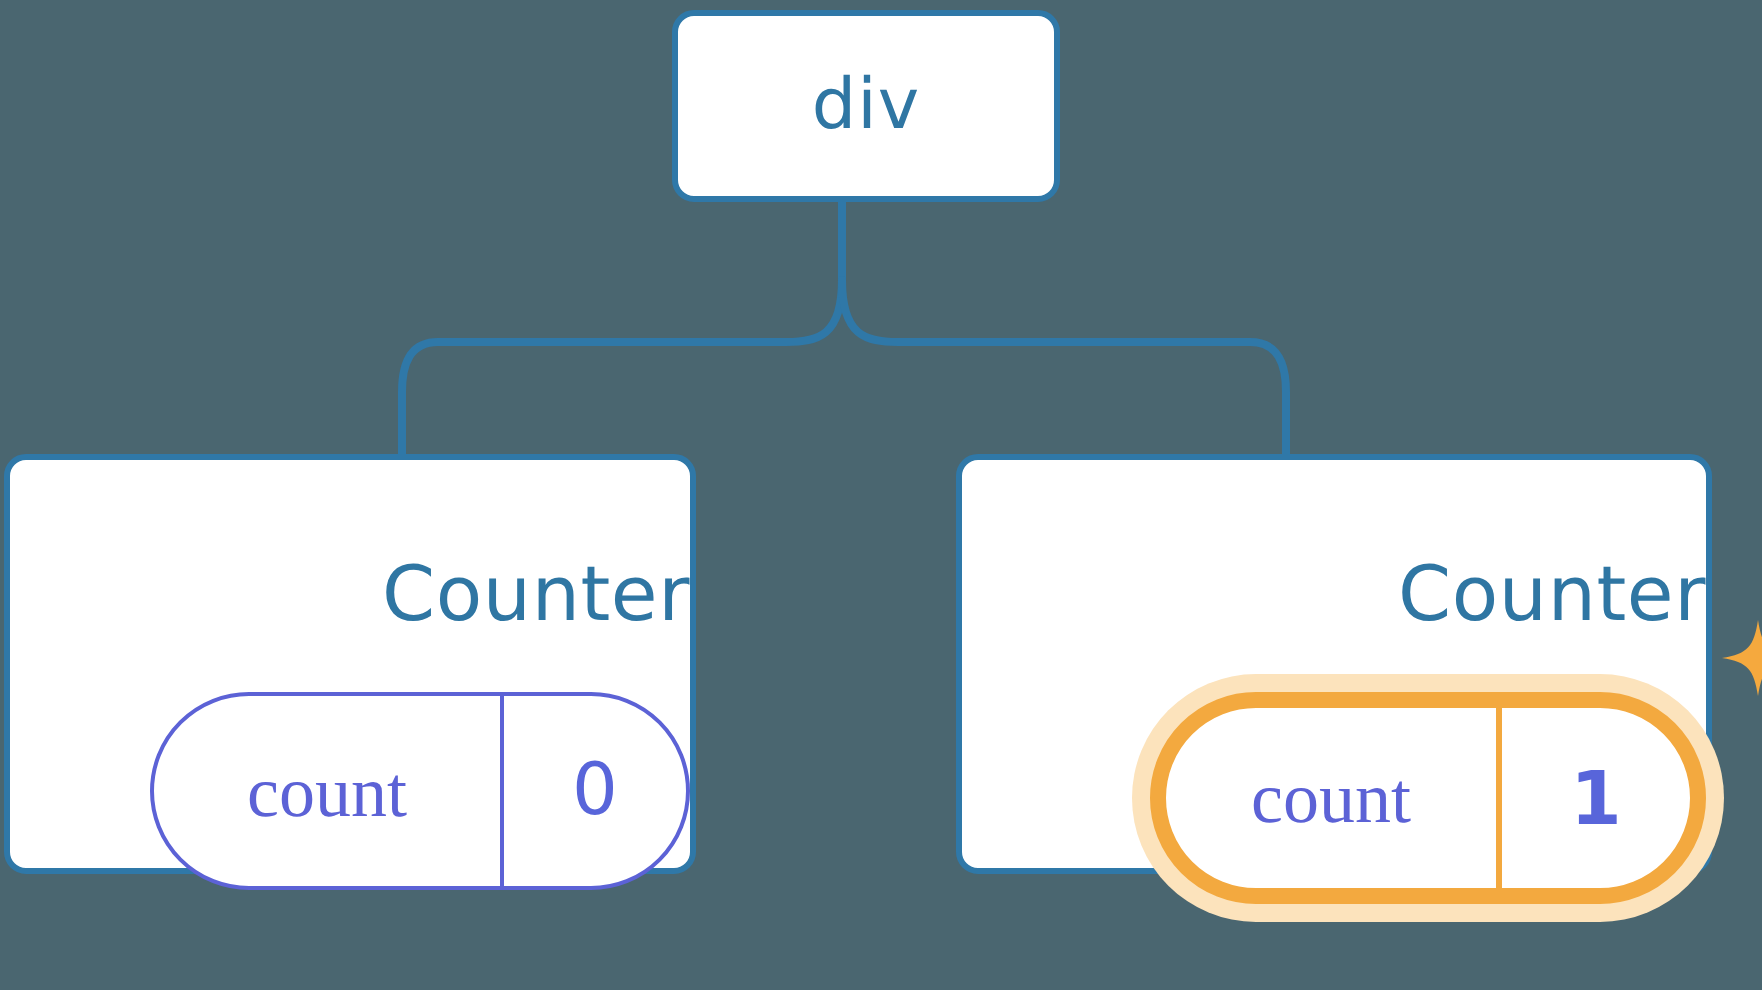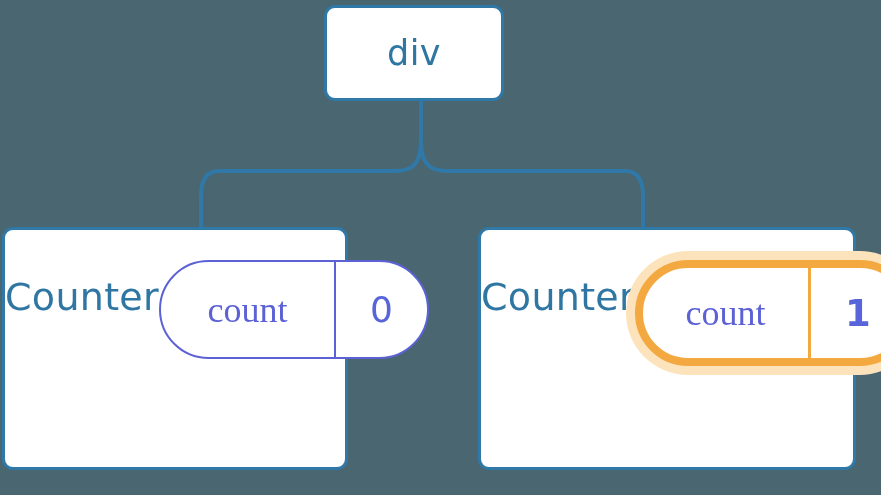--- a/index.html
+++ b/index.html
@@ -29,34 +29,34 @@
   
   .node {
     position: absolute;
     background: #ffffff;
     border: 3px solid #2f78a8;
     border-radius: 11px;
     box-sizing: border-box;
     z-index: 2;
   }
   .node-root {
-    left: 324px;
+    left: 336px;
     top: 5px;
-    width: 180px;
+    width: 194px;
     height: 96px;
     display: flex;
     align-items: center;
     justify-content: center;
   }
   .node-child {
     top: 227px;
-    height: 243px;
+    height: 210px;
     display: flex;
-    flex-direction: row;
-    align-items: flex-start;
+    flex-direction: column;
+    align-items: flex-end;
   }
   .node-child.left  { left: 2px;   width: 346px; }
   .node-child.right { left: 478px; width: 378px; }
 
   .node-label-root {
     color: #2f76a3;
     font-size: 35px;
     letter-spacing: 0.5px;
     line-height: 1;
   }

